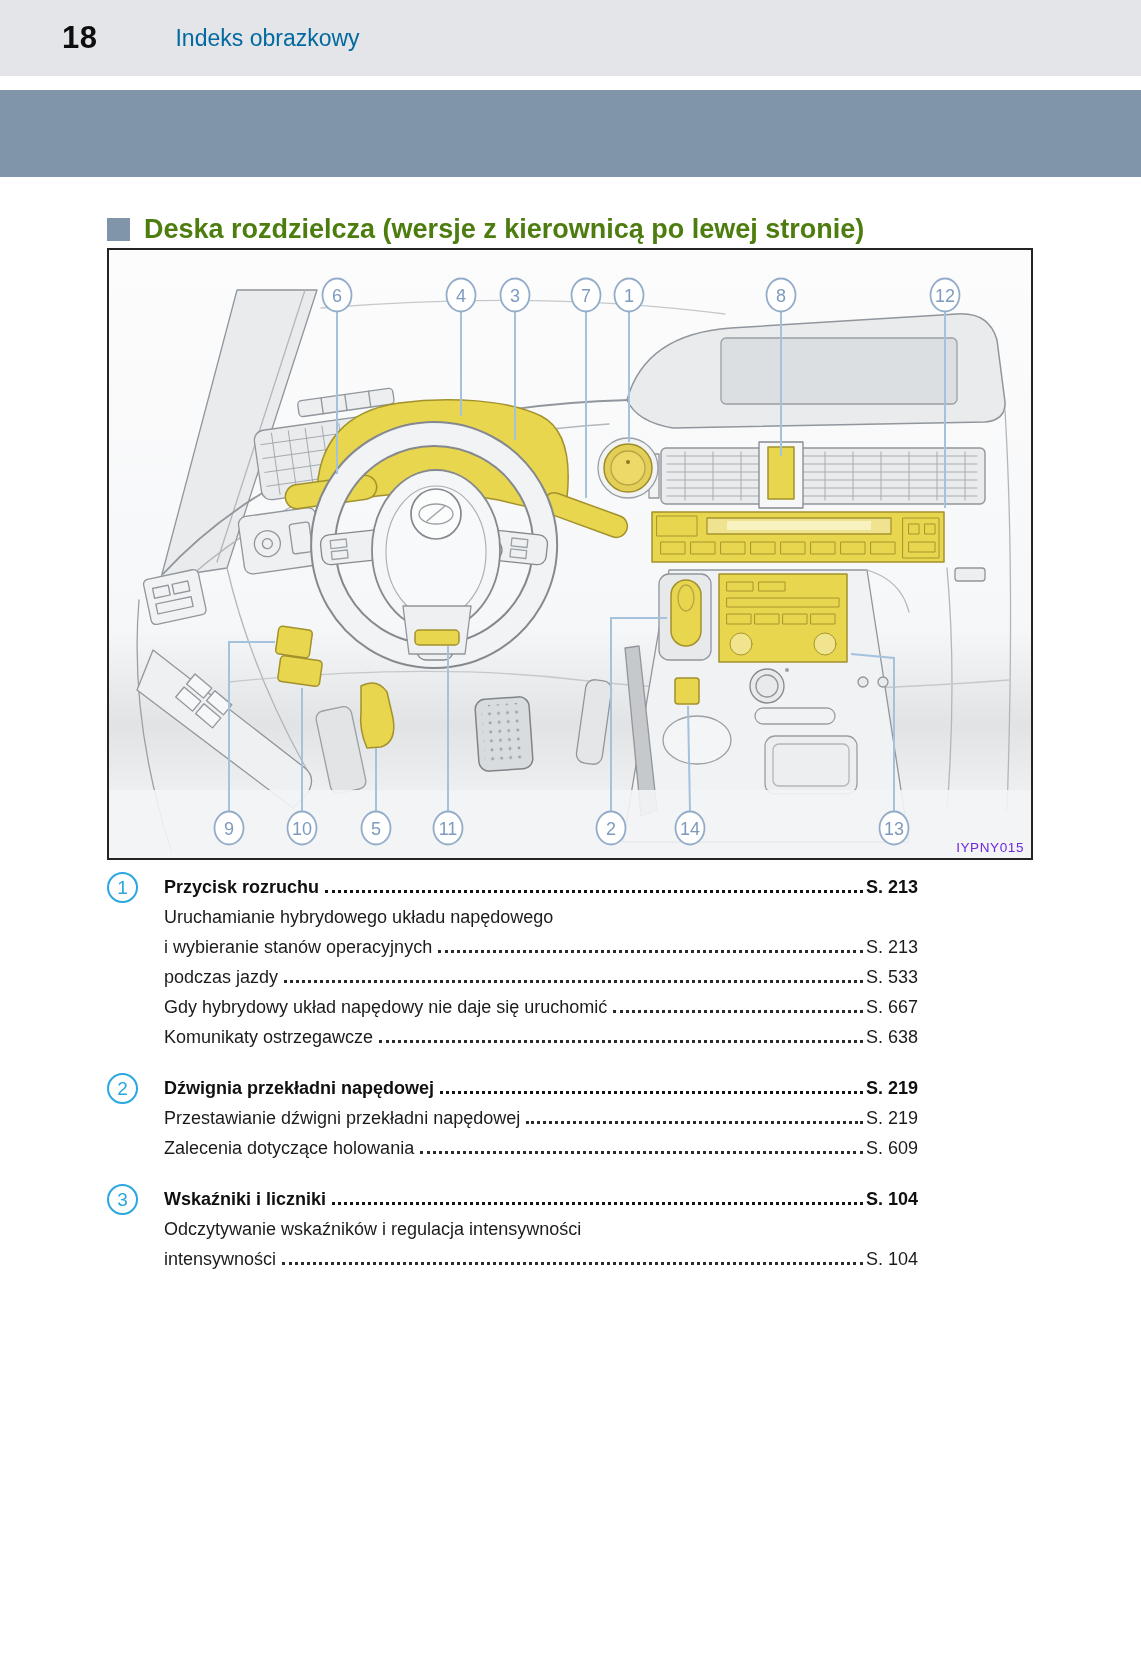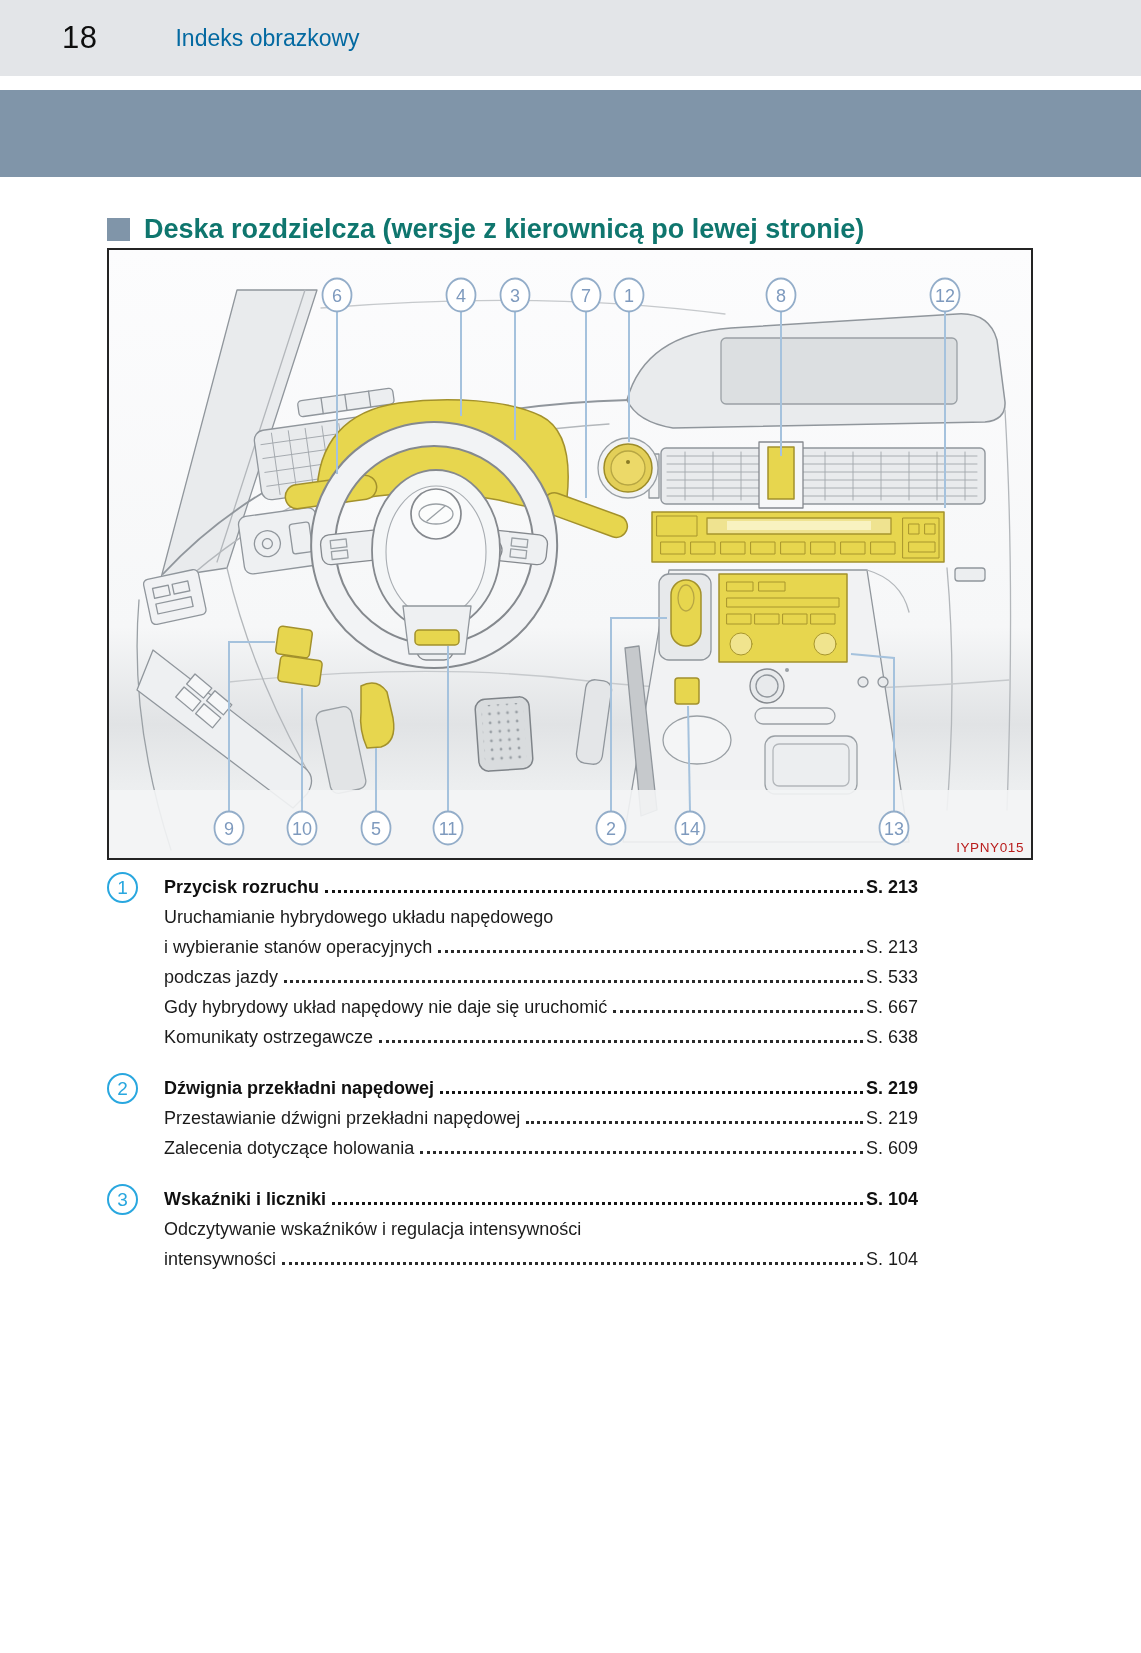--- a/index.html
+++ b/index.html
@@ -10,30 +10,30 @@
     --leader:#a5c2dd;
     --callout:#7e9abe;
   }
   html,body{margin:0;padding:0;background:#ffffff;}
   .page{
     position:relative;width:1141px;height:1653px;background:#fff;overflow:hidden;
     font-family:"Liberation Sans",sans-serif;color:#151515;
   }
   
   .page-header{position:absolute;top:0;left:0;width:100%;height:76px;background:var(--header-band);display:flex;align-items:center;}
-  .page-num{margin-left:62px;font-size:31px;font-weight:400;color:#0e0e0e;letter-spacing:0.5px;}
+  .page-num{margin-left:62px;font-size:31px;font-weight:700;color:#0e0e0e;letter-spacing:0.5px;}
   .page-title{margin-left:78px;font-size:23px;font-weight:400;color:#0369a1;}
   .banner{position:absolute;top:90px;left:0;width:100%;height:87px;background:var(--banner);}
   
-  .section-heading{position:absolute;left:107px;top:192px;display:flex;align-items:center;gap:14px;font-size:27px;font-weight:700;color:#0f766e;}
+  .section-heading{position:absolute;left:107px;top:192px;display:flex;align-items:center;gap:14px;font-size:27px;font-weight:700;color:#4d7c0f;}
   .bullet{width:23px;height:23px;background:var(--banner);flex:0 0 auto;}
   
   .figure{position:absolute;left:107px;top:248px;width:922px;height:608px;border:2px solid #242424;background:#fff;}
   .figure svg{position:absolute;left:0;top:0;width:100%;height:100%;display:block;}
-  .figure-code{position:absolute;right:7px;bottom:3px;font-size:13.5px;color:#b91c1c;letter-spacing:0.6px;}
+  .figure-code{position:absolute;right:7px;bottom:3px;font-size:13.5px;color:#6d28d9;letter-spacing:0.6px;}
   svg .hl{fill:var(--yellow);stroke:#a3912c;stroke-width:1.5;}
   svg .callout text{fill:var(--callout);font:400 18px "Liberation Sans",sans-serif;text-anchor:middle;dominant-baseline:central;}
   svg .callout ellipse{fill:#ffffff;stroke:#93adc9;stroke-width:1.8;}
   svg .callout polyline{fill:none;stroke:var(--leader);stroke-width:2;}
   
   .toc{position:absolute;left:107px;top:872px;width:811px;}
   .toc-item{display:grid;grid-template-columns:57px 1fr;}
   .toc-item + .toc-item{margin-top:21px;}
   .num-badge{width:31px;height:31px;border:2.4px solid var(--accent);border-radius:50%;color:var(--accent);
     font-size:19px;display:flex;align-items:center;justify-content:center;box-sizing:border-box;margin-top:0px;background:#fff;}

